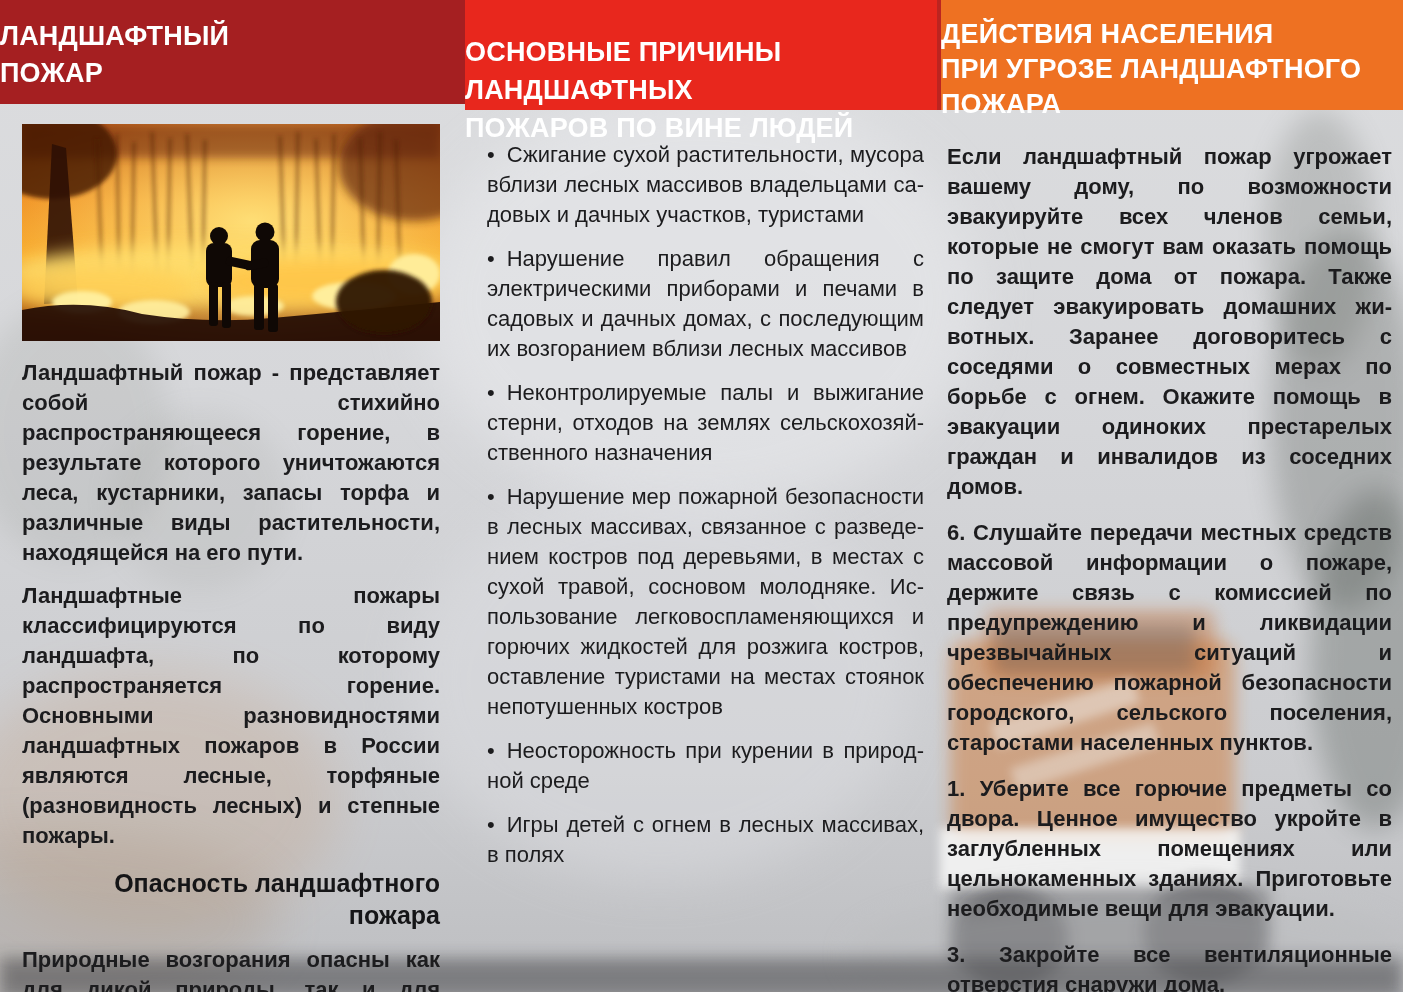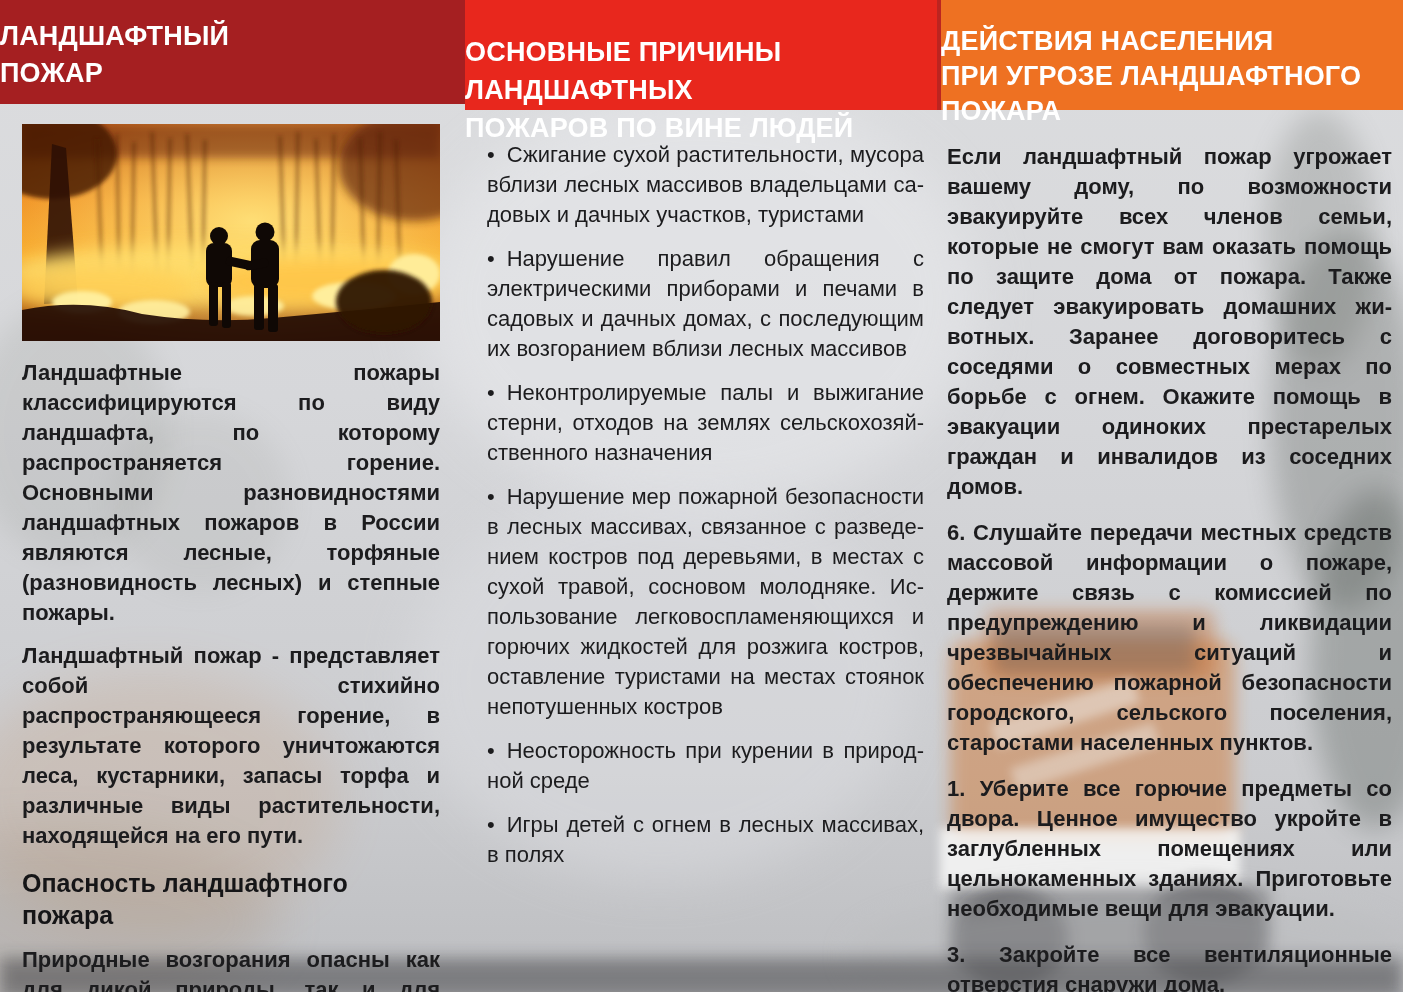--- a/index.html
+++ b/index.html
@@ -13,36 +13,36 @@
   .bg-svg { position:absolute; inset:0; z-index:0; display:block; }
   .columns { position:relative; z-index:1; display:grid; grid-template-columns:465px 472px 466px; height:100%; }
   .col { position:relative; box-sizing:border-box; }
 
   .header {
     color:#fff; font-weight:bold; text-align:left; white-space:pre-line;
     box-sizing:border-box; letter-spacing:.2px;
   }
   .header.h-left  { background:#a51f21; height:104px; font-size:27px; line-height:37px; padding-top:18px; }
   .header.h-mid   { background:#e8271d; height:110px; font-size:27px; line-height:38px; padding-top:33px; }
-  .header.h-right { background:#ee7122; height:110px; font-size:27px; line-height:35px; padding-top:24px; border-left:4px solid #bc2420; }
+  .header.h-right { background:#ee7122; height:110px; font-size:27px; line-height:35px; padding-top:17px; border-left:4px solid #bc2420; }
 
   .content {
     text-align:justify; font-size:22px; line-height:30px;
     hyphens:manual; -webkit-hyphens:manual;
   }
   .content p { margin:0 0 13px;font-weight:bold; }
   .c-left  .content { padding:20px 25px 0 22px; }
   .c-mid   .content { padding:30px 13px 0 22px; }
   .c-right .content { padding:32px 11px 0 10px; }
 
   figure.fire-photo { margin:0 0 17px; width:418px; height:217px; }
   figure.fire-photo svg { display:block; }
 
   h2.danger-heading {
-    font-size:25px; line-height:32px; text-align:left;
+    font-size:25px; line-height:32px; text-align:right;
     margin:16px 0 14px; color:#151517;
   }
 
   ul.bullet-list { list-style:none; margin:0; padding:0; }
   ul.bullet-list li { margin:0 0 14px; }
   .blt { padding-right:12px; }
 
   .c-right .content p.item { margin:0 0 16px; }
 </style>
 </head>
@@ -170,22 +170,22 @@
               <rect x="200" y="158" width="9" height="46" rx="3"></rect>
               <rect x="205" y="132" width="26" height="9" rx="4" transform="rotate(12 205 132)"></rect>
               <circle cx="243" cy="108" r="9.5"></circle>
               <rect x="229" y="116" width="28" height="48" rx="9"></rect>
               <rect x="232" y="160" width="10" height="46" rx="3"></rect>
               <rect x="246" y="160" width="10" height="48" rx="3"></rect>
               <rect x="222" y="138" width="24" height="9" rx="4" transform="rotate(-10 222 138)"></rect>
             </g>
           </svg>
         </figure>
+        <p>Ландшафтный пожар - представляет собой стихийно распространяющееся горение, в результате которого уничтожаются леса, ку­старники, запасы торфа и различные виды растительности, находящейся на его пути.</p>
         <p>Ландшафтные пожары классифицируются по виду ландшафта, по которому распространя­ется горение. Основными разновидностями ландшафтных пожаров в России являются лесные, торфяные (разновидность лесных) и степные пожары.</p>
-        <p>Ландшафтный пожар - представляет собой стихийно распространяющееся горение, в результате которого уничтожаются леса, ку­старники, запасы торфа и различные виды растительности, находящейся на его пути.</p>
         <h2 class="danger-heading">Опасность ландшафтного пожара</h2>
         <p>Природные возгорания опасны как для дикой природы, так и для построек разного назначения. Риски выражаются в высокой скорости распространения огня, повышен­ном выделении смога, выгорании почв, воз­можности перехода огня на более крупные объекты (жилые дома, хозяйственные по­стройки).</p>
       </div>
     </section>
 
     <section class="col c-mid">
       <div class="header h-mid">ОСНОВНЫЕ ПРИЧИНЫ ЛАНДШАФТНЫХ
 ПОЖАРОВ ПО ВИНЕ ЛЮДЕЙ</div>
       <div class="content">
         <ul class="bullet-list">

